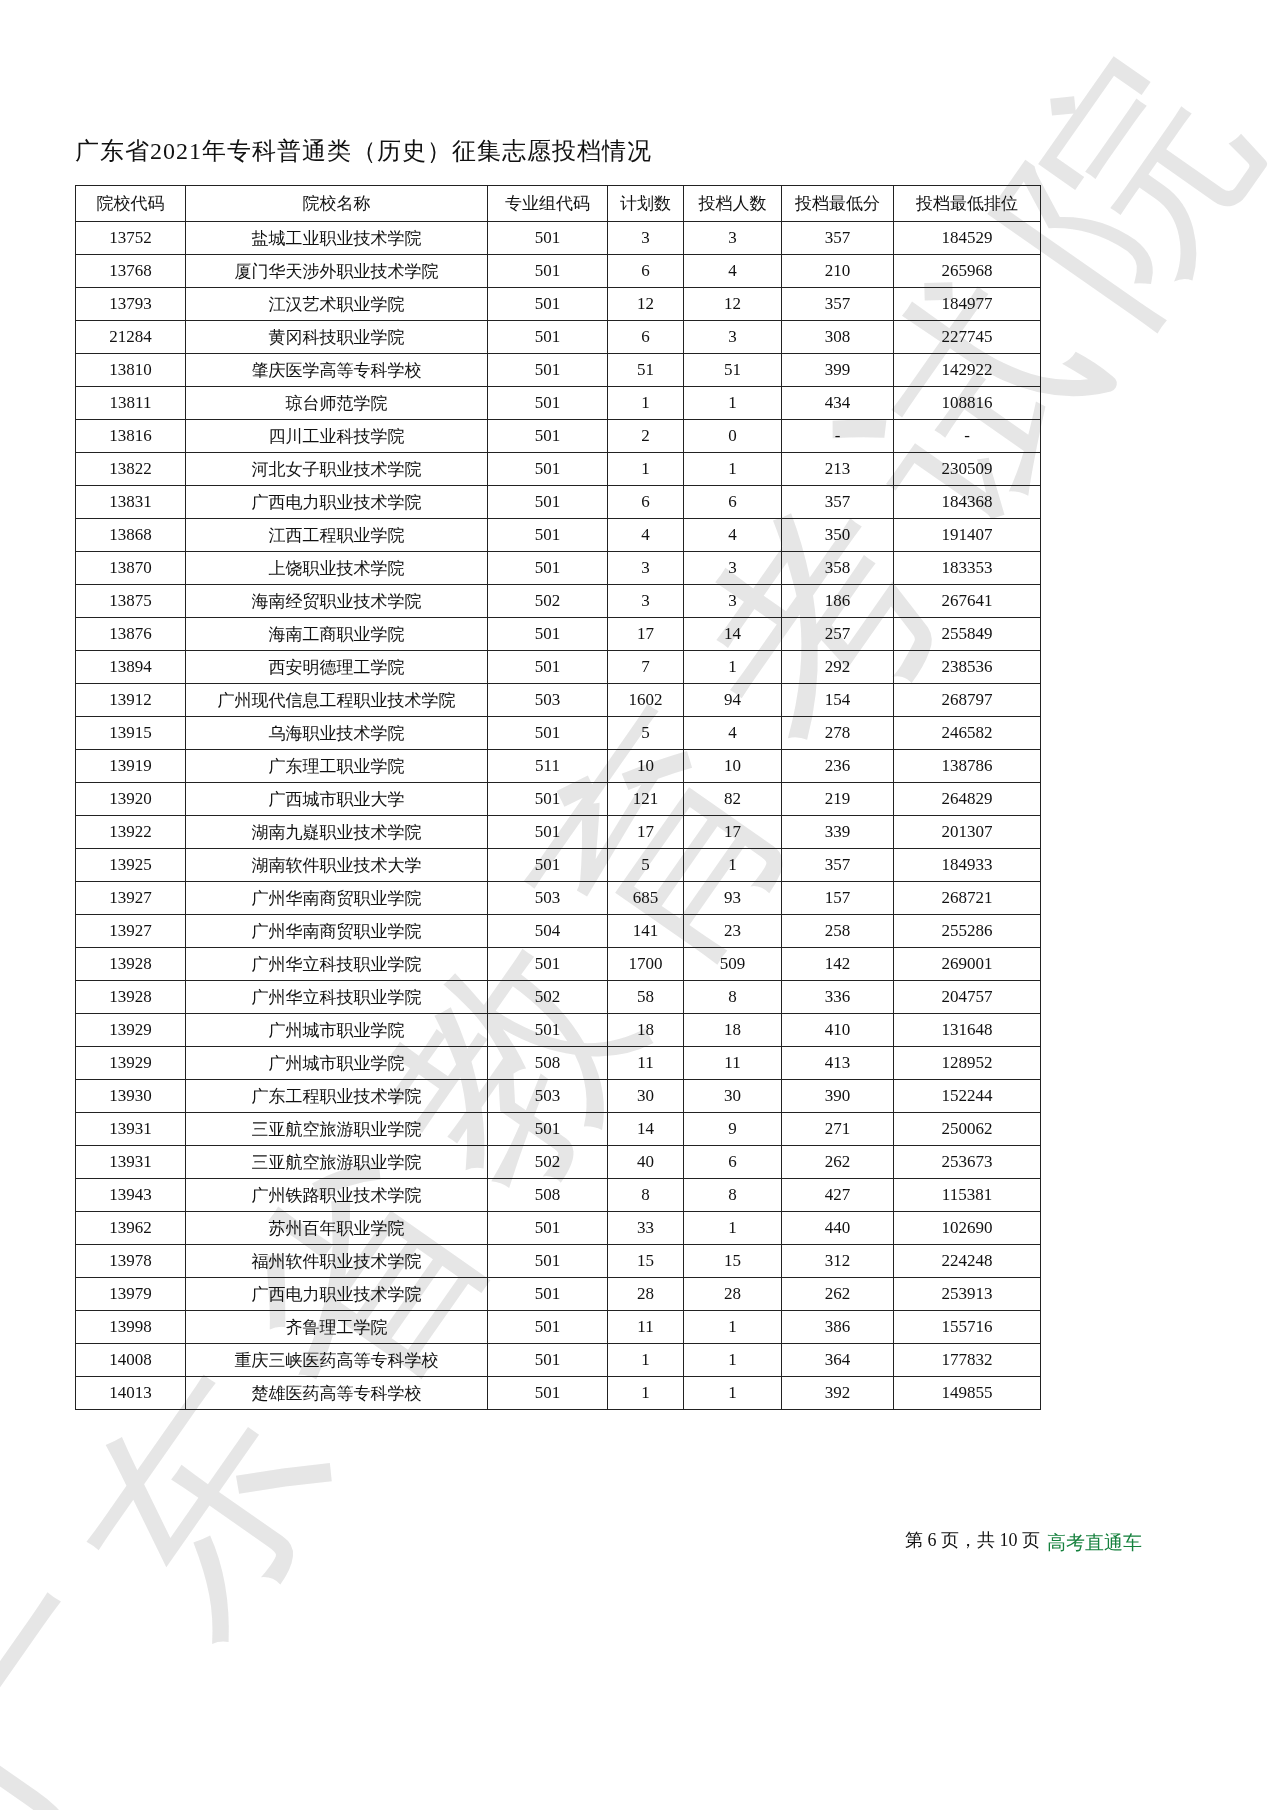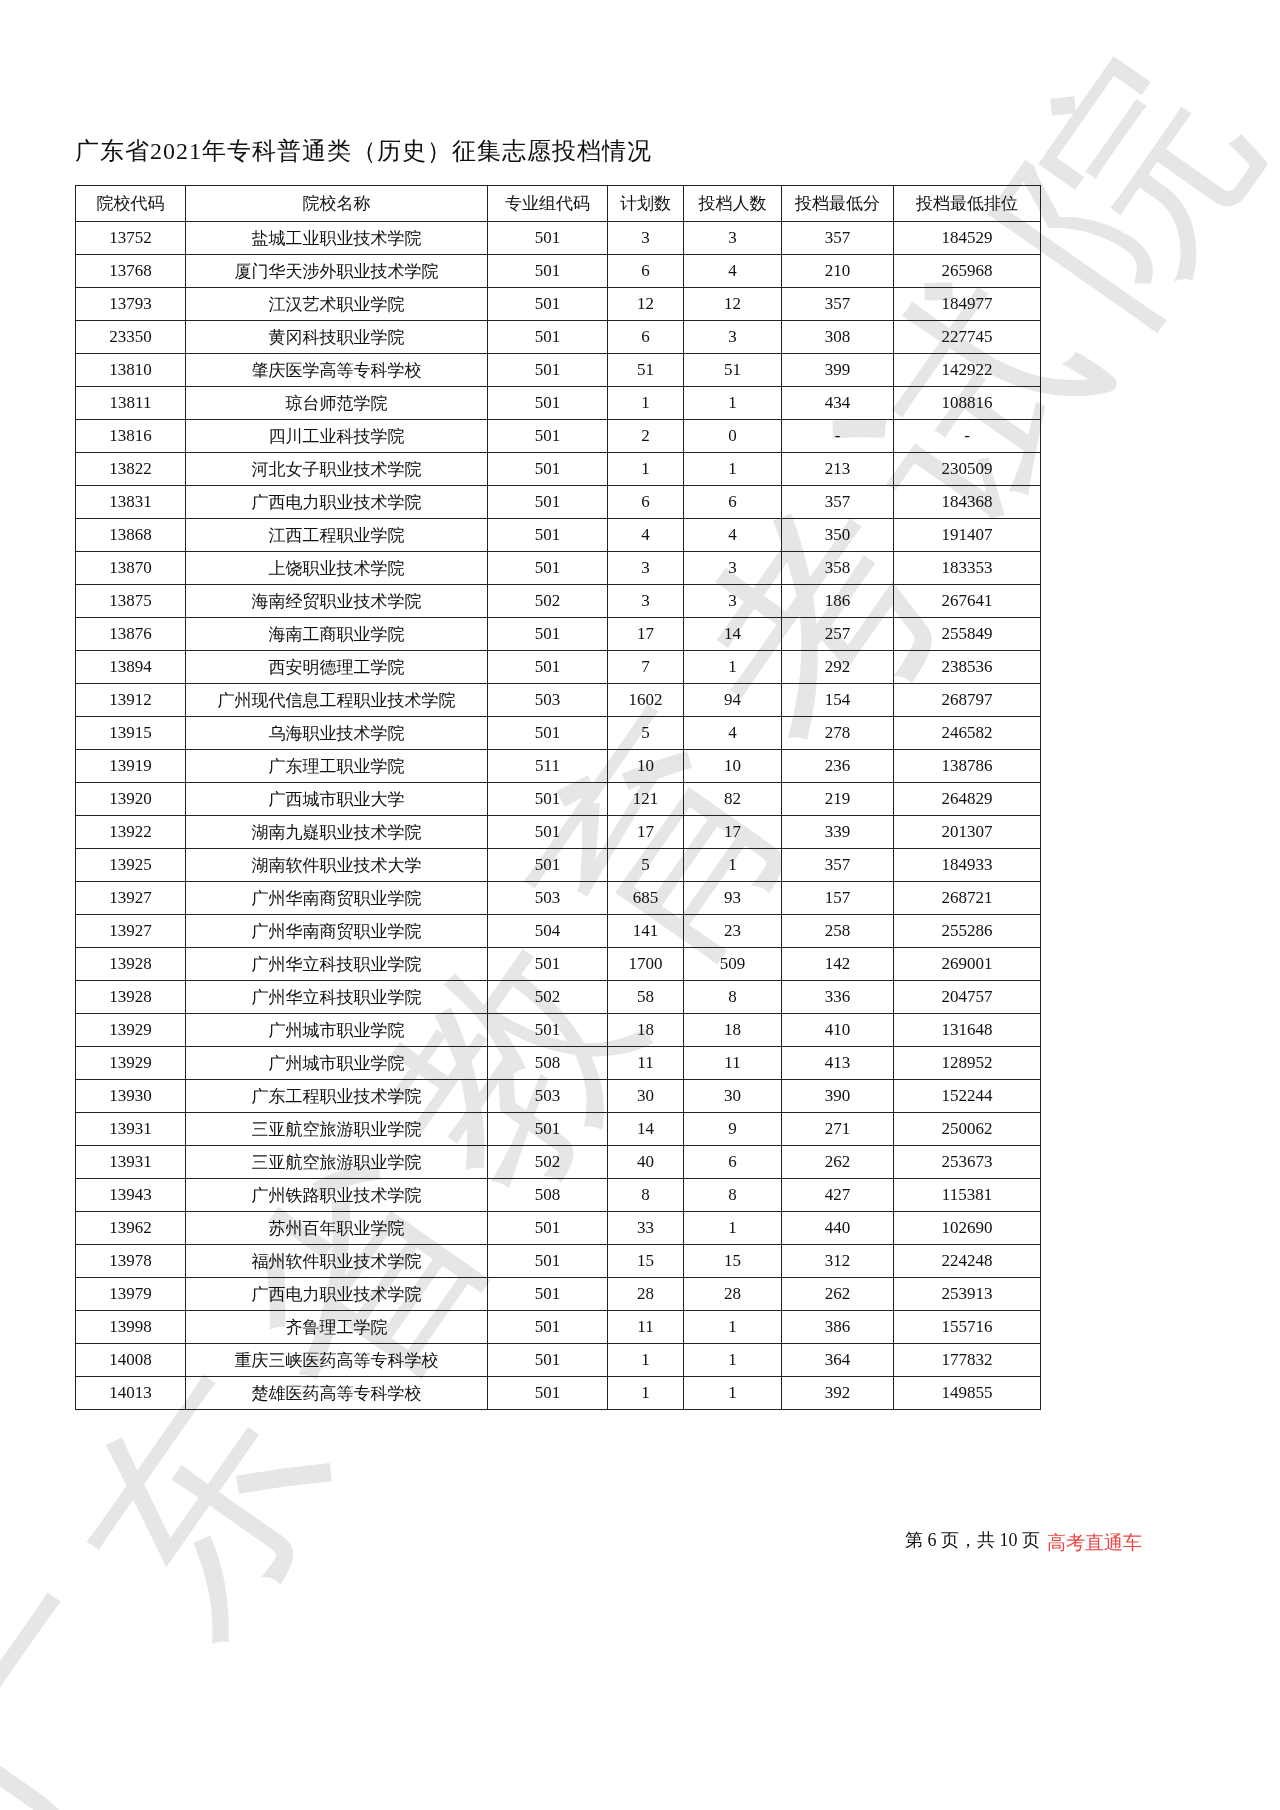--- a/index.html
+++ b/index.html
@@ -64,21 +64,21 @@
     width:965px;
     text-align:right;
     font-size:18px;
     z-index:1;
   }
   .brand {
     position:absolute;
     top:1530px;
     right:138px;
     font-size:19px;
-    color:#ef4444;
+    color:#15803d;
     z-index:1;
     font-family:"Liberation Sans","DejaVu Sans",sans-serif;
   }
 </style>
 </head>
 <body>
 
 <div class="watermark">广东省教育考试院</div>
 
 <div class="page-content">
@@ -127,21 +127,21 @@
         <tr>
           <td>13793</td>
           <td>江汉艺术职业学院</td>
           <td>501</td>
           <td>12</td>
           <td>12</td>
           <td>357</td>
           <td>184977</td>
         </tr>
         <tr>
-          <td>23350</td>
+          <td>21284</td>
           <td>黄冈科技职业学院</td>
           <td>501</td>
           <td>6</td>
           <td>3</td>
           <td>308</td>
           <td>227745</td>
         </tr>
         <tr>
           <td>13810</td>
           <td>肇庆医学高等专科学校</td>

